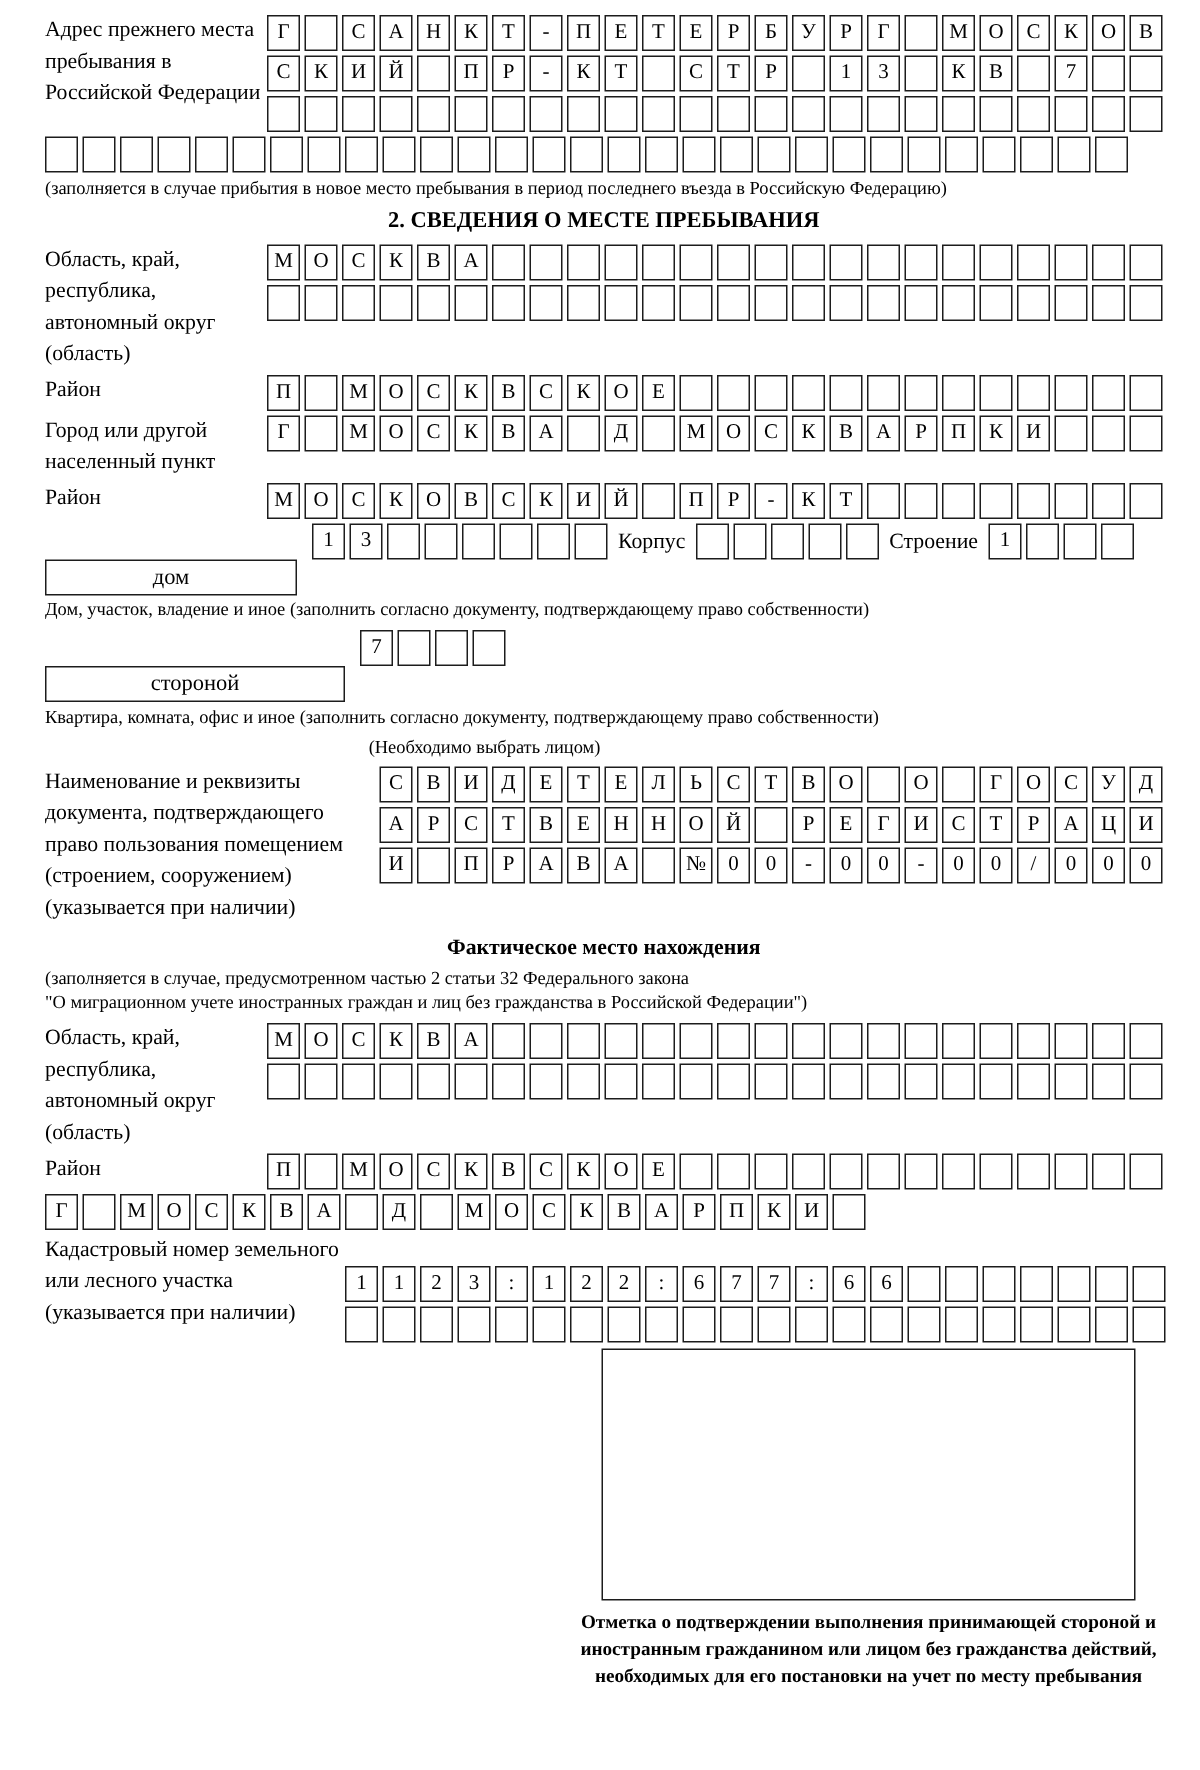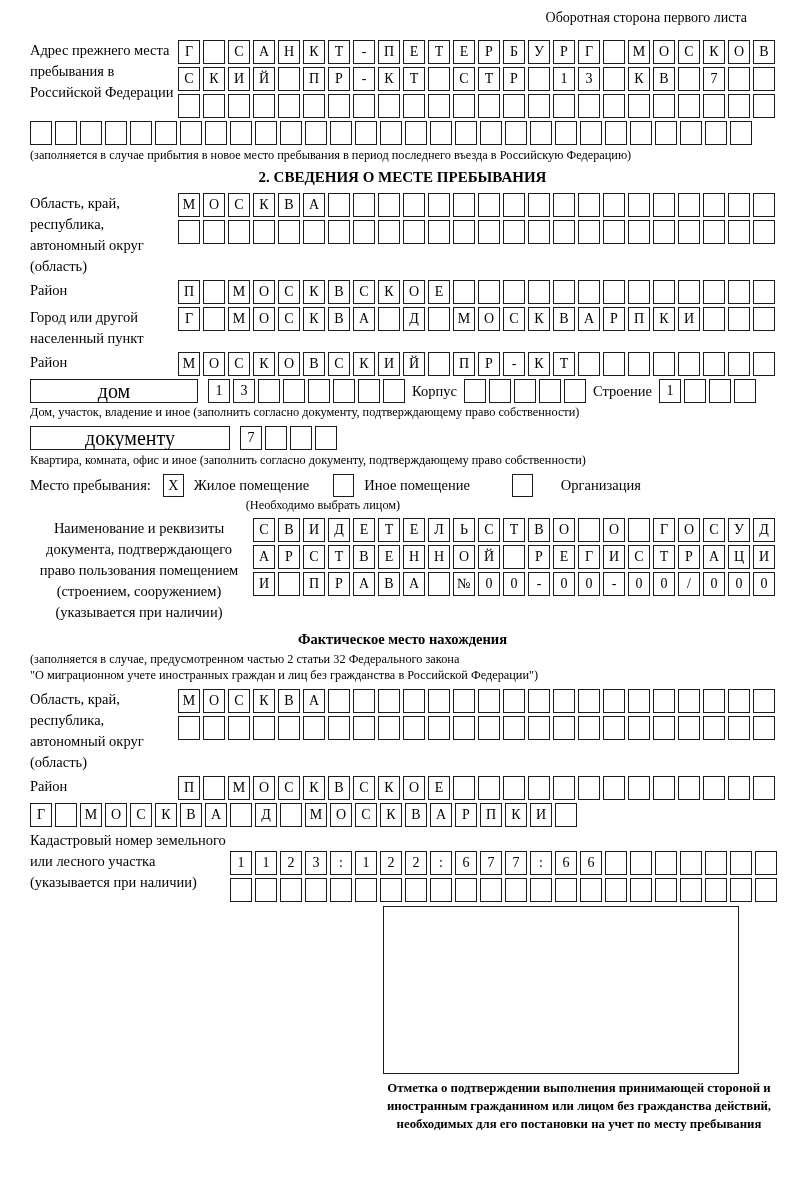--- a/index.html
+++ b/index.html
@@ -20,51 +20,50 @@
   .flab { font-size:14.5px; line-height:1.45; }
   .flush { margin-left:auto; }
 
   .caption { font-size:12.3px; line-height:1.3; }
   .center { text-align:left; }
 
   .sec-title { font-size:15px; font-weight:bold; text-align:center; margin:5px 0 7px 0; }
   .sub-title { font-size:14.5px; font-weight:bold; text-align:center; margin:8px 0 4px 0; }
 
   .widebox { height:24px; box-sizing:border-box; border:1.6px solid #1c1c1c;
-             display:flex; align-items:center; justify-content:center; font-size:20px; }
+             display:flex; align-items:center; justify-content:center; font-size:15px;margin-top:24px; }
   .inline-lab { font-size:14.5px; line-height:24px; margin:0 7px; white-space:nowrap; }
 
   .houseline { display:flex; align-items:flex-start; margin-bottom:2px; }
   .gap10 { width:10px; flex:0 0 auto; }
 
   .stayline { display:flex; align-items:center; margin:5px 0 1px 0; }
   .stayline .flab { margin-right:12px; }
   .stay-opt-label { font-size:14.5px; margin:0 10px 0 10px; }
   .checkbox { width:21px; height:23px; }
 
   .hint { font-size:12.3px; margin:1px 0 5px 158px; width:270px; text-align:center; }
 
   .pad-top-row { padding-top:21px; }
 
-  .confirm-wrap { display:flex; flex-direction:column; align-items:flex-start;
+  .confirm-wrap { display:flex; flex-direction:column; align-items:center;
                   margin-left:auto; width:392px; margin-top:4px; }
   .confirm-box { width:356px; height:168px; box-sizing:border-box; border:1.8px solid #1c1c1c; background:#fff; }
   .confirm-cap { font-size:12.8px; line-height:1.42; text-align:center; margin-top:5px; font-weight:bold; }
 
   .w148 { flex:0 0 148px; }
-  .w218 { flex:0 0 218px;text-align:center; }
+  .w218 { flex:0 0 218px; }
   .w200 { flex:0 0 200px; }
   .mb0 { margin-bottom:0; }
 </style>
 </head>
 <body>
 
 <div class="page">
 
-  <div class="top-note">Оборотная сторона первого листа</div>
 
   <div class="field">
     <div class="flab w148">Адрес прежнего места пребывания в Российской Федерации</div>
     <div class="cellcol flush">
       <div class="cells">
           <span class="cell">Г</span>
           <span class="cell"></span>
           <span class="cell">С</span>
           <span class="cell">А</span>
           <span class="cell">Н</span>
@@ -353,41 +352,32 @@
         <span class="cell">1</span>
         <span class="cell"></span>
         <span class="cell"></span>
         <span class="cell"></span>
       </div>
   </div>
   <div class="caption" style="margin:2px 0 5px 0;">Дом, участок, владение и иное (заполнить согласно документу, подтверждающему право собственности)</div>
 
   <div class="houseline">
     <div class="widebox" style="width:200px;">
-      <span>документу</span>
+      <span>стороной</span>
     </div>
     <div class="gap10"></div>
     <div class="cells">
         <span class="cell">7</span>
         <span class="cell"></span>
         <span class="cell"></span>
         <span class="cell"></span>
       </div>
   </div>
   <div class="caption" style="margin:3px 0 4px 0;">Квартира, комната, офис и иное (заполнить согласно документу, подтверждающему право собственности)</div>
 
-  <div class="stayline">
-    <span class="flab">Место пребывания:</span>
-    <span class="cell checkbox">X</span>
-    <span class="stay-opt-label">Жилое помещение</span>
-    <span class="cell checkbox" style="margin-left:14px;"></span>
-    <span class="stay-opt-label">Иное помещение</span>
-    <span class="cell checkbox" style="margin-left:32px;"></span>
-    <span class="stay-opt-label" style="margin-left:28px;">Организация</span>
-  </div>
   <div class="hint">(Необходимо выбрать лицом)</div>
 
   <div class="field">
     <div class="flab w218">Наименование и реквизиты документа, подтверждающего право пользования помещением (строением, сооружением) (указывается при наличии)</div>
     <div class="cellcol flush">
       <div class="cells">
           <span class="cell">С</span>
           <span class="cell">В</span>
           <span class="cell">И</span>
           <span class="cell">Д</span>

